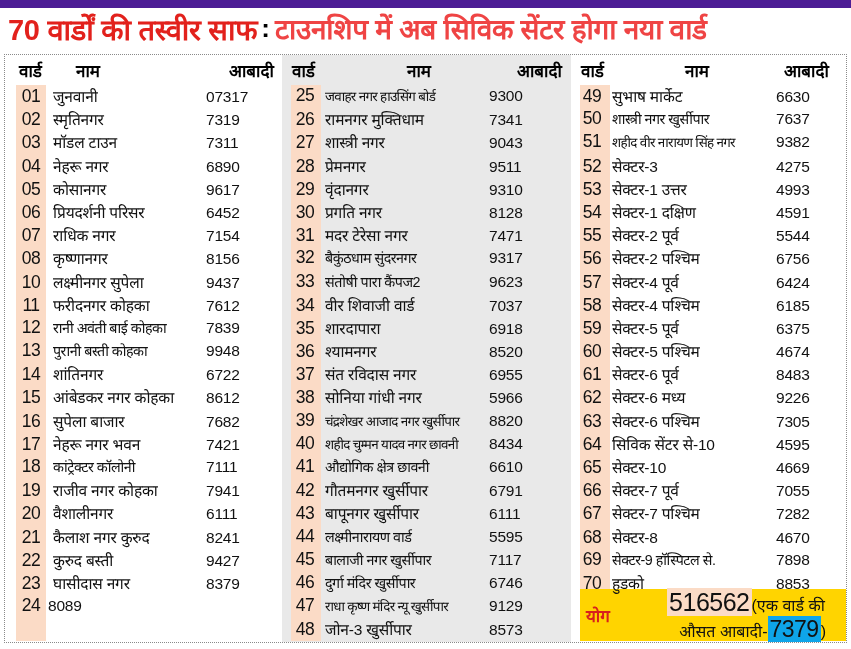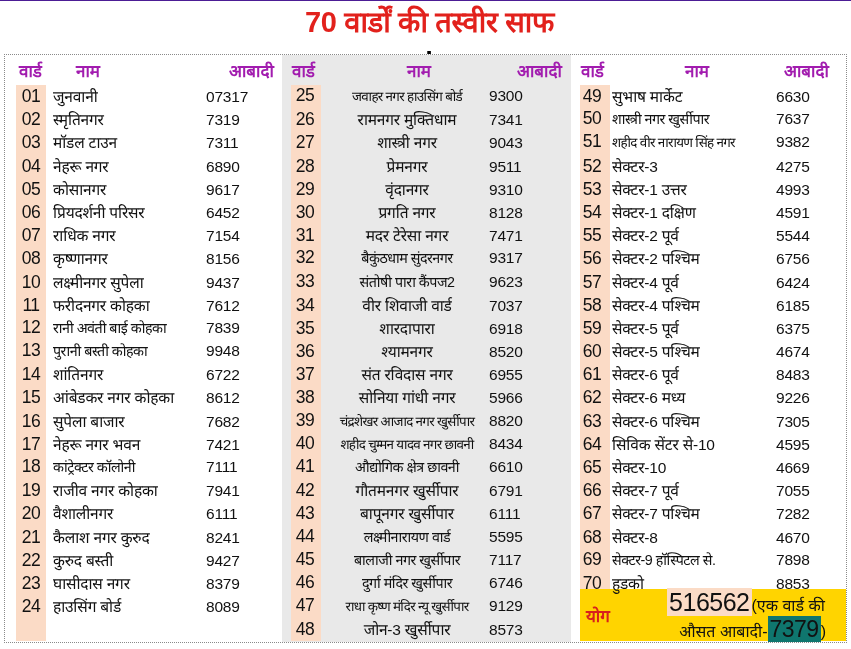--- a/index.html
+++ b/index.html
@@ -14,27 +14,26 @@
     overflow: hidden;
     position: relative;
   }
 
   
   .headline-bar {
     position: absolute;
     left: 0; top: 0;
     width: 851px;
     height: 48px;
-    border-top: 1px solid #4c1d95;
+    border-top: 8px solid #4c1d95;
     box-sizing: border-box;
     background: #ffffff;
     display: flex;
     align-items: center;
     padding-left: 8px;
-    flex-direction: column;
   }
   .headline-red {
     color: #e2211c;
     font-weight: bold;
     font-size: 29px;
     letter-spacing: -0.3px;
     white-space: nowrap;
     font-family: "Liberation Sans", "DejaVu Sans", sans-serif;
   }
   .headline-colon {
@@ -82,21 +81,21 @@
   }
   .col-1 .numstrip { left: 11px; }
   .col-2 .numstrip { left: 9px;  }
   .col-3 .numstrip { left: 9px;  }
 
   .col-head {
     position: relative;
     height: 30px;
     display: flex;
     align-items: center;
-    color: #a21caf;
+    color: #000000;
     font-weight: bold;
     font-size: 17px;
     z-index: 2;
   }
   .rows {
     position: relative;
     z-index: 2;
   }
   .row {
     display: flex;
@@ -130,21 +129,21 @@
   
   .col-1 .c-num  { width: 34px; margin-left: 9px; }
   .col-1 .c-name { margin-left: 5px; }
   .col-1 .c-pop  { width: 62px; margin-right: 14px; }
   .col-1 .h-ward { width: 44px; margin-left: 14px; }
   .col-1 .h-name { width: 120px; }
   .col-1 .h-pop  { width: 62px; margin-left: 33px; }
 
   
   .col-2 .c-num  { width: 32px; margin-left: 7px; }
-  .col-2 .c-name { margin-left: 4px; text-align: center; }
+  .col-2 .c-name { margin-left: 4px; }
   .col-2 .c-pop  { width: 58px; margin-right: 24px; }
   .col-2 .h-ward { width: 46px; margin-left: 10px; }
   .col-2 .h-name { width: 136px; text-align: center; }
   .col-2 .h-pop  { width: 58px; margin-left: 30px; }
 
   
   .col-3 .c-num  { width: 32px; margin-left: 5px; }
   .col-3 .c-name { margin-left: 4px; }
   .col-3 .c-pop  { width: 56px; margin-right: 14px; }
   .col-3 .h-ward { width: 44px; margin-left: 10px; }
@@ -189,21 +188,21 @@
   .big-num {
     font-size: 25px;
     font-weight: normal;
     background: #fbdbc6;
     padding: 0 2px;
     letter-spacing: -0.5px;
   }
   .paren { font-size: 16px; }
   .avg-num {
     font-size: 23px;
-    background: #0f766e;
+    background: #0ea5e9;
     padding: 0 2px;
     letter-spacing: -0.5px;
   }
 </style>
 </head>
 <body>
 
 <div class="headline-bar">
   <span class="headline-red">70 वार्डों की तस्वीर साफ</span>
   <span class="headline-colon">:</span>
@@ -325,21 +324,20 @@
           <span class="c-name">कुरुद बस्ती</span>
           <span class="c-pop">9427</span>
         </div>
         <div class="row">
           <span class="c-num">23</span>
           <span class="c-name">घासीदास नगर</span>
           <span class="c-pop">8379</span>
         </div>
         <div class="row">
           <span class="c-num">24</span>
-          <span class="c-name">हाउसिंग बोर्ड</span>
           <span class="c-pop">8089</span>
         </div>
       </div>
   </div>
 
   <div class="col-block col-2">
     <div class="numstrip"></div>
     <div class="col-head">
       <span class="h-ward">वार्ड</span>
       <span class="h-name">नाम</span>

